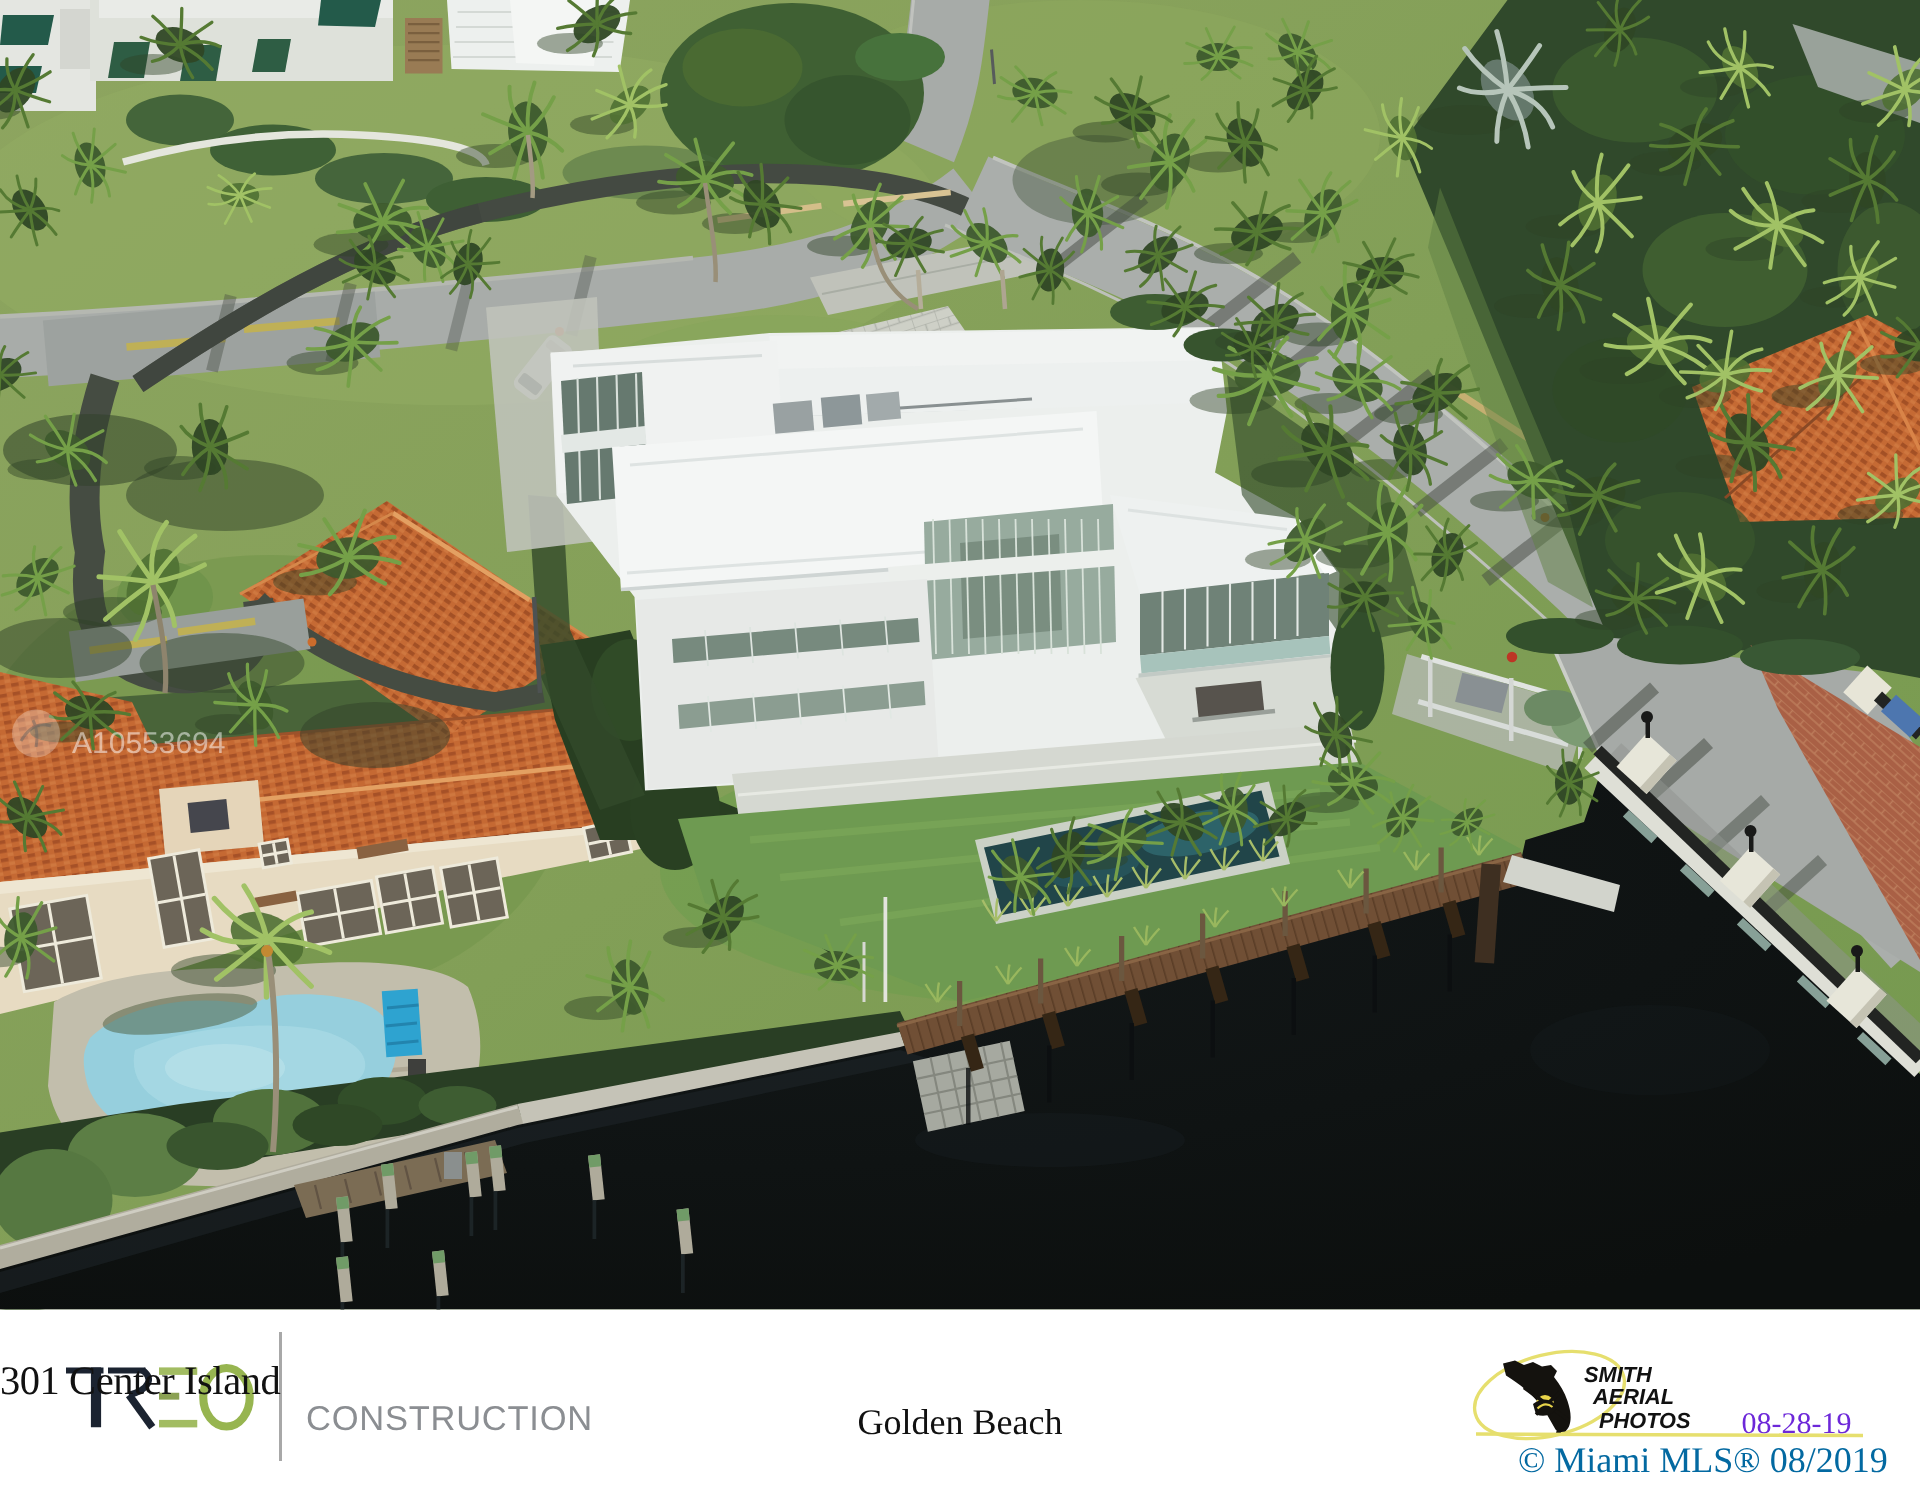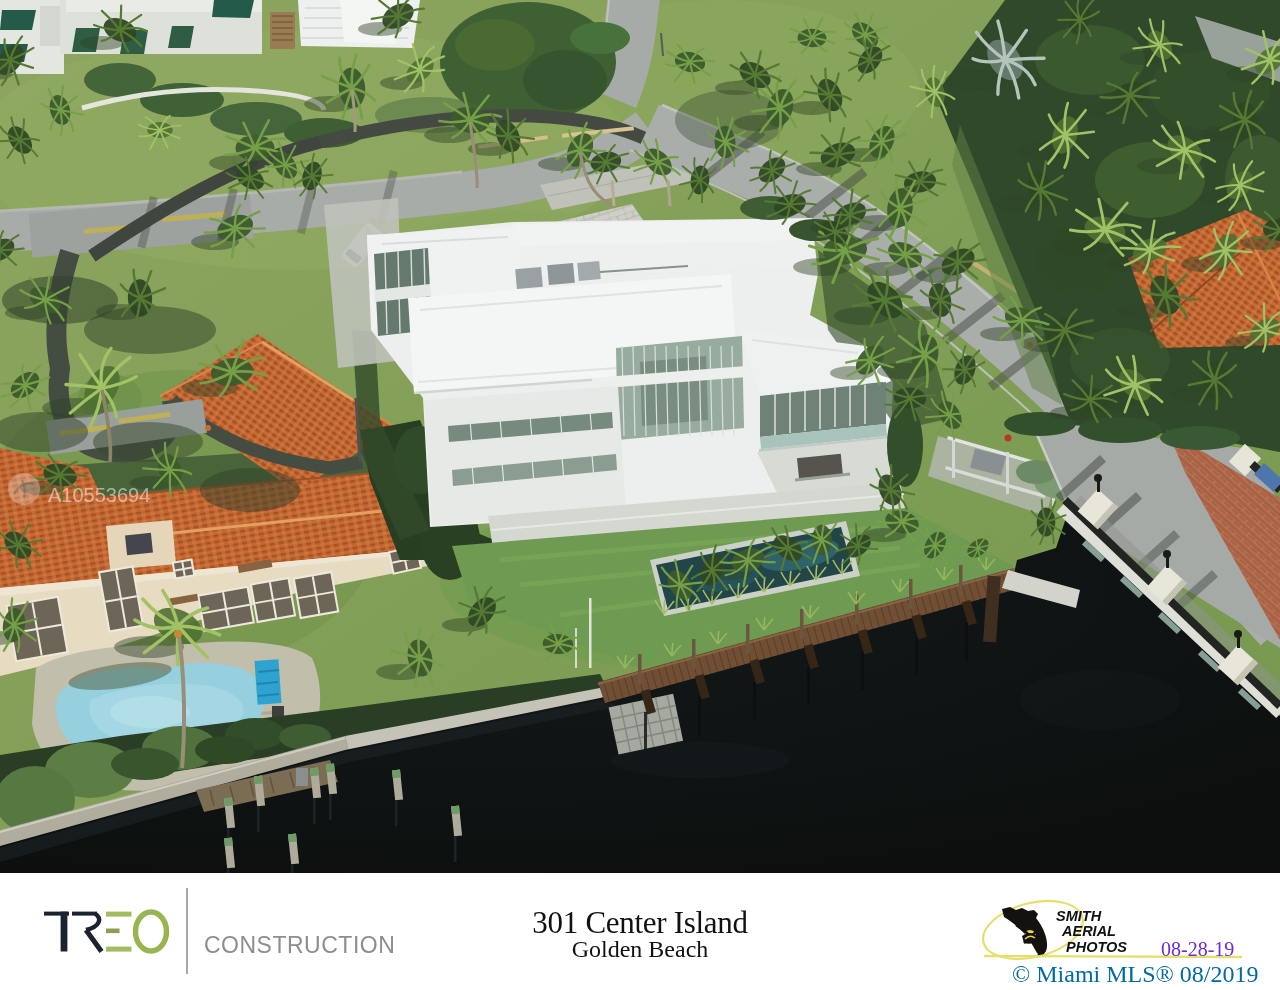--- a/index.html
+++ b/index.html
@@ -732,21 +732,21 @@
  <path d="M42 22 L57.5 43.5" stroke="#1b2330" stroke-width="5" fill="none"></path>
  <g fill="#a2bc62">
   <rect x="62" y="3.6" width="25.5" height="5"></rect>
   <rect x="62" y="20.5" width="13.5" height="4.6" fill="#8ba153"></rect>
   <rect x="62" y="38.6" width="25.5" height="5"></rect>
  </g>
  <ellipse cx="107" cy="23.5" rx="15.5" ry="19.5" stroke="#97b550" stroke-width="5.4" fill="none"></ellipse>
 </svg>
 <div class="abs" style="left:186px;top:888px;width:2px;height:86px;background:#a8a8a8"></div>
 <div class="abs" style="left:204px;top:931.5px;font-size:23px;color:#8b8e92;letter-spacing:0.5px;font-family:'Liberation Sans',sans-serif">CONSTRUCTION</div>
-<div class="abs" style="left:0;top:905px;width:1280px;text-align:center;font-family:'Liberation Serif',serif;font-size:31px;color:#111;letter-spacing:-0.3px">301 Center Island</div>
+<div class="abs" style="left:0;top:905px;width:1280px;text-align:left;font-family:'Liberation Serif',serif;font-size:27px;color:#111;letter-spacing:-0.3px">301 Center Island</div>
 <div class="abs" style="left:0;top:936px;width:1280px;text-align:center;font-family:'Liberation Serif',serif;font-size:24px;color:#111">Golden Beach</div>
 <svg class="abs" style="left:978px;top:898px" width="290" height="64" viewBox="0 0 290 64">
  <ellipse cx="55" cy="32" rx="51" ry="27" stroke="#e6df6e" stroke-width="2.2" fill="none" transform="rotate(-14 55 32)"></ellipse>
  <path d="M24 11 L32 9 L38 12 L44 10 L50 13 L56 12 L60 16 L58 20 C62 25 65 30 67 36 C69 42 70 48 68 53 C66 57 62 58 59 55 L55 48 C52 42 48 37 43 32 C38 27 31 22 26 19 Z" fill="#14120e"></path>
  <circle cx="61" cy="57" r="1.6" fill="#14120e"></circle>
       <circle cx="65" cy="55" r="1.3" fill="#14120e"></circle>
  <circle cx="52" cy="38" r="6" fill="#e8d44a"></circle>
  <path d="M38 27 L68 49 M46 45 L62 30" stroke="#14120e" stroke-width="2.4"></path>
  <path d="M44 38 Q53 31 61 40 Q55 48 46 45 Z" fill="#14120e"></path>
  <path d="M47 41 Q52 36 57 40" stroke="#e8d44a" stroke-width="1.4" fill="none"></path>

